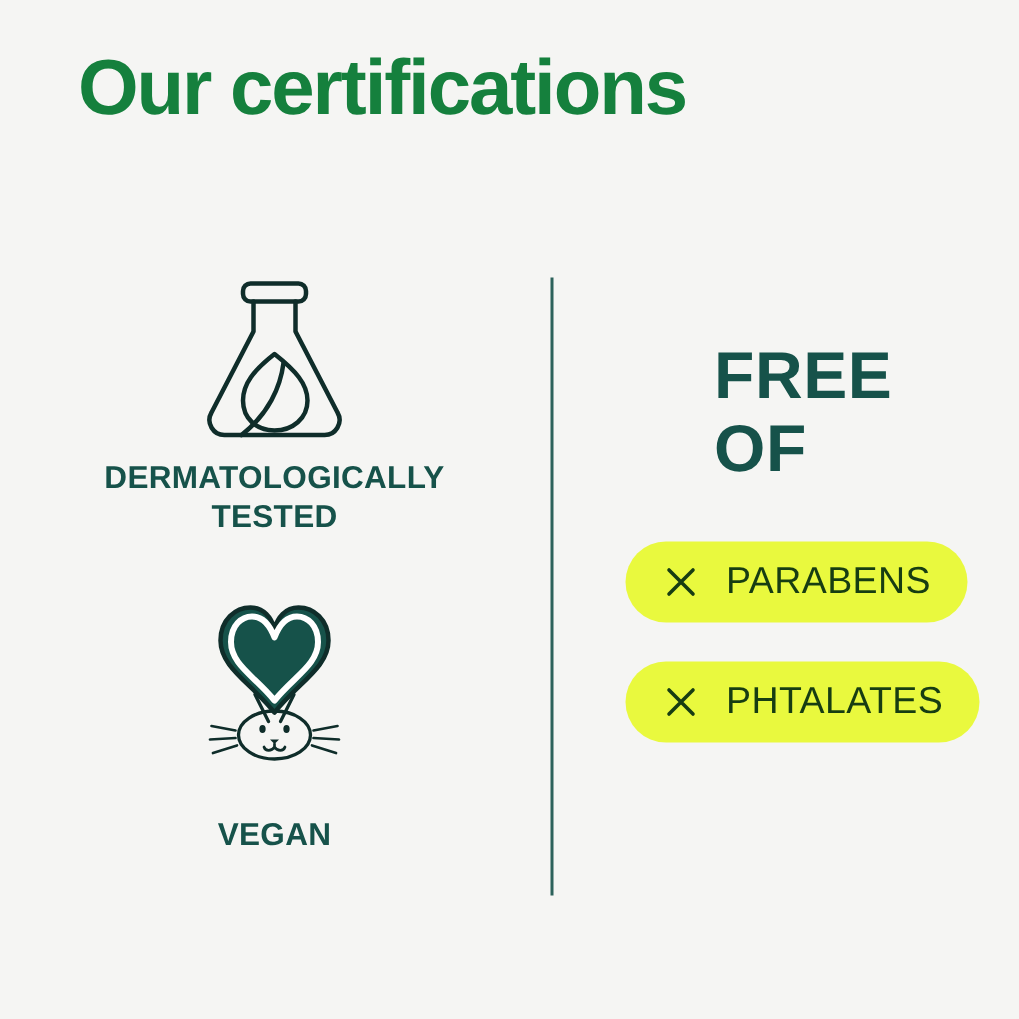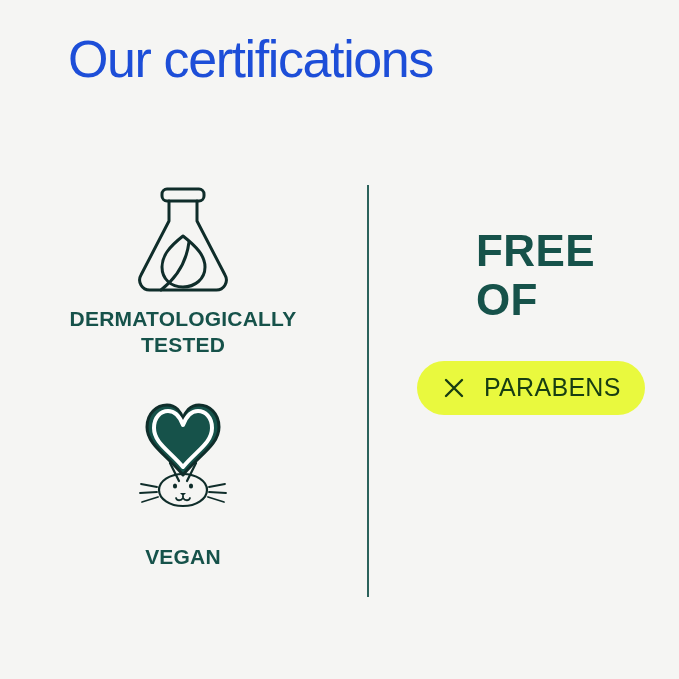--- a/index.html
+++ b/index.html
@@ -17,26 +17,26 @@
 
   .page {
     position: absolute;
     inset: 0;
     background: #f5f5f3;
   }
 
   
   .page-title {
     position: absolute;
-    left: 68px;
+    left: 52px;
     top: 29px;
     font-size: 52px;
-    font-weight: 400;
+    font-weight: 700;
     letter-spacing: -1.4px;
-    color: #1d4ed8;
+    color: #15803d;
     line-height: 1.18;
     white-space: nowrap;
   }
 
   
   .columns {
     position: absolute;
     left: 0;
     top: 180px;
     width: 679px;
@@ -219,19 +219,27 @@
 
         <div class="pill">
           <span class="pill-x">
             <svg width="22" height="22" viewBox="0 0 22 22" fill="none" xmlns="http://www.w3.org/2000/svg">
               <path d="M3 3 L19 19 M19 3 L3 19" stroke="#173d12" stroke-width="2.4" stroke-linecap="round"></path>
             </svg>
           </span>
           <span class="pill-label">PARABENS</span>
         </div>
 
+        <div class="pill">
+          <span class="pill-x">
+            <svg width="22" height="22" viewBox="0 0 22 22" fill="none" xmlns="http://www.w3.org/2000/svg">
+              <path d="M3 3 L19 19 M19 3 L3 19" stroke="#173d12" stroke-width="2.4" stroke-linecap="round"></path>
+            </svg>
+          </span>
+          <span class="pill-label">PHTALATES</span>
+        </div>
 
       </div>
 
     </div>
 
   </div>
 </div>
 
 </body></html>

